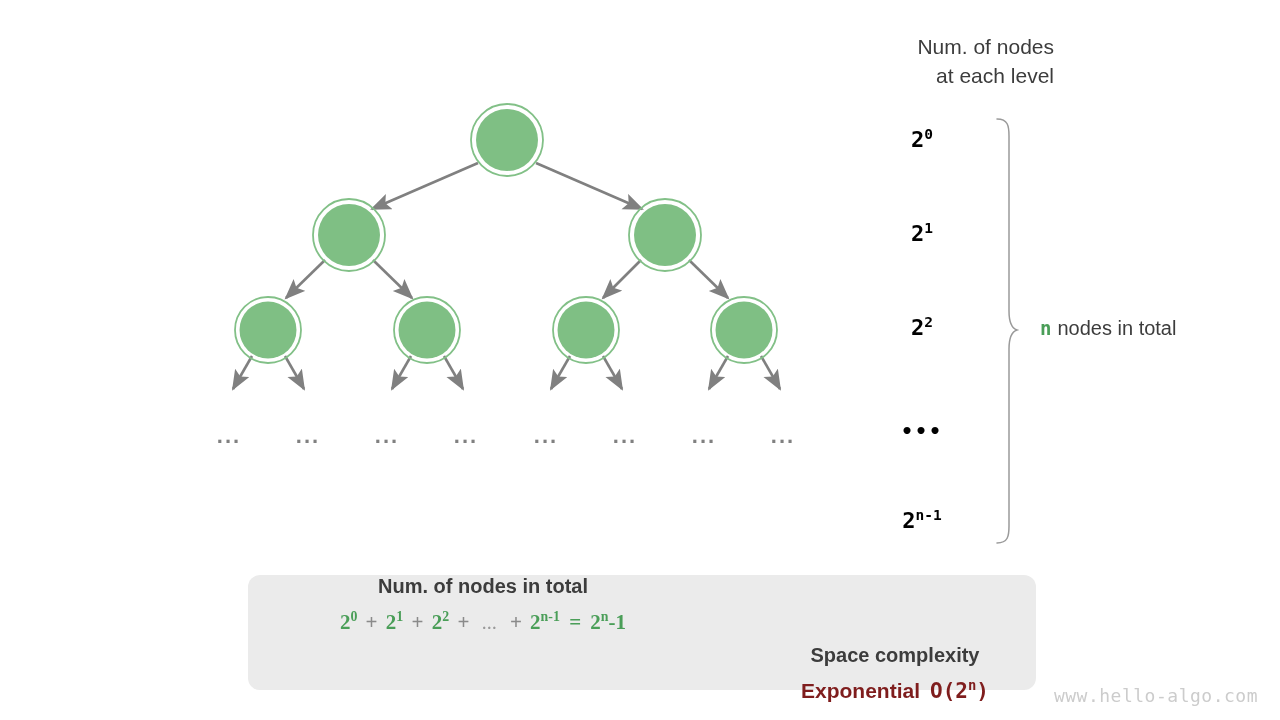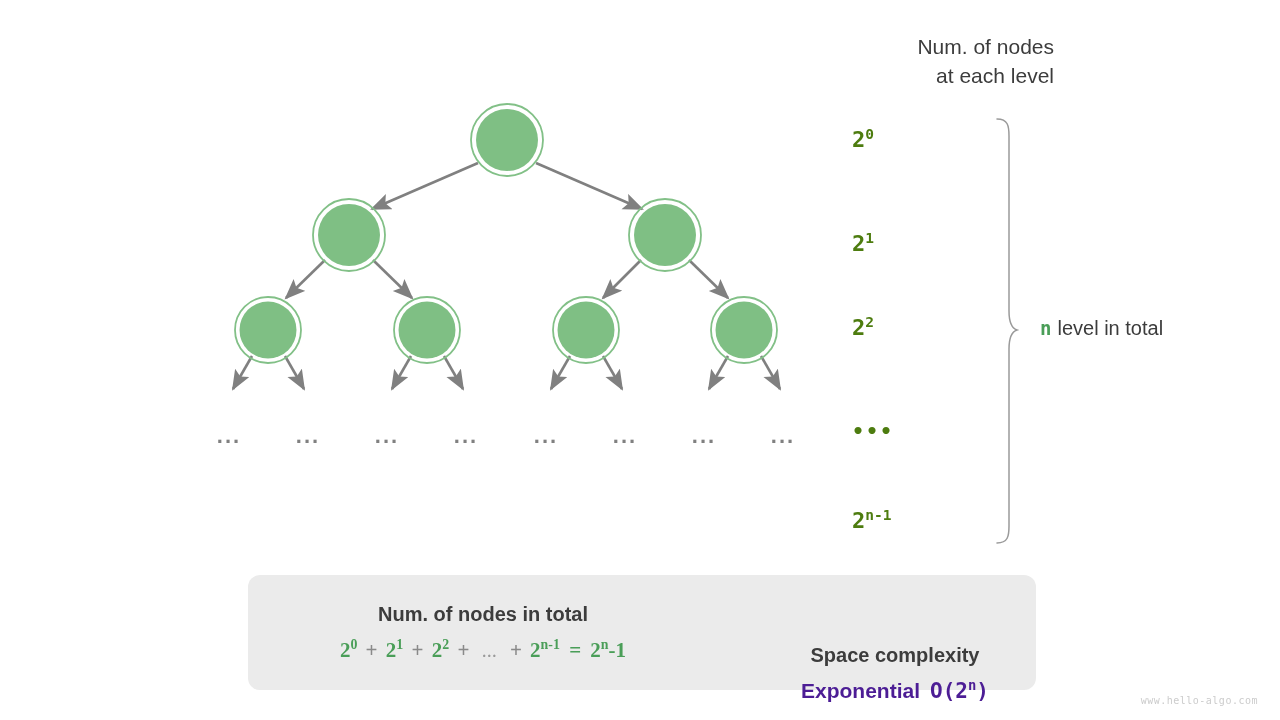--- a/index.html
+++ b/index.html
@@ -33,22 +33,23 @@
     line-height: 29px;
     color: #3c3c3c;
     font-family: "Liberation Sans", sans-serif;
     white-space: pre-line;
   }
 
   
   .level-label {
     position: absolute;
     width: 140px;
+    text-align: center;
     left: 852px;
-    color: #4d7c0f;
+    color: #000000;
     font-weight: bold;
     font-size: 22px;
     font-family: "DejaVu Sans Mono", monospace;
     letter-spacing: 0px;
   }
   .level-label sup {
     font-size: 0.66em;
     vertical-align: super;
     line-height: 0;
     font-family: "DejaVu Sans Mono", monospace;
@@ -99,21 +100,20 @@
   }
   .panel-left {
     position: absolute;
     left: 248px;
     top: 575px;
     width: 470px;
     height: 115px;
     display: flex;
     flex-direction: column;
     align-items: center;
-    justify-content: center;
   }
   .panel-right {
     position: absolute;
     left: 760px;
     top: 575px;
     width: 270px;
     height: 100px;
     display: flex;
     flex-direction: column;
     align-items: center;
@@ -154,40 +154,40 @@
   .formula .small-dots {
     color: #9a9a9a;
     font-size: 15px;
     letter-spacing: 1px;
     padding: 0 4px;
   }
   .complexity {
     font-family: "Liberation Sans", sans-serif;
     font-size: 21px;
     font-weight: bold;
-    color: #4c1d95;
+    color: #7f1d1d;
     white-space: nowrap;
   }
   .complexity .bigo {
     font-family: "DejaVu Sans Mono", monospace;
     margin-left: 10px;
   }
   .complexity sup {
     font-size: 0.66em;
     vertical-align: super;
     line-height: 0;
   }
 
   
   .watermark {
     position: absolute;
     right: 22px;
     bottom: 14px;
     color: #cccccc;
-    font-size: 10px;
+    font-size: 18px;
     font-family: "DejaVu Sans Mono", monospace;
     letter-spacing: 0.5px;
   }
 </style>
 </head>
 <body>
 
 <svg id="canvas" viewBox="0 0 1280 720" xmlns="http://www.w3.org/2000/svg">
   <defs>
     <marker id="arrowhead" markerWidth="9" markerHeight="9" refX="7.2" refY="3.2" orient="auto" markerUnits="strokeWidth">
@@ -258,35 +258,35 @@
 
   <path d="M 714,622 L 748,622 L 748,612 L 772,633 L 748,654 L 748,644 L 714,644 Z" fill="#c6c6c6"></path>
 </svg>
 
 <div class="col-header">Num. of nodes
 at each level</div>
 
 <div class="level-label" style="top:127px">
   <span>2</span><sup>0</sup>
 </div>
-<div class="level-label" style="top:231px">
+<div class="level-label" style="top:221px">
   <span>2</span><sup>1</sup>
 </div>
 <div class="level-label" style="top:315px">
   <span>2</span><sup>2</sup>
 </div>
 <div class="level-label dots" style="top:419px">
   <span>•••</span>
 </div>
 <div class="level-label" style="top:508px">
   <span>2</span><sup>n-1</sup>
 </div>
 
 <div class="brace-note">
-  <span class="var">n</span><span>level in total</span>
+  <span class="var">n</span><span>nodes in total</span>
 </div>
 
 <div class="tree-dots" style="left:229px; top:436px">...</div>
 <div class="tree-dots" style="left:308px; top:436px">...</div>
 <div class="tree-dots" style="left:387px; top:436px">...</div>
 <div class="tree-dots" style="left:466px; top:436px">...</div>
 <div class="tree-dots" style="left:546px; top:436px">...</div>
 <div class="tree-dots" style="left:625px; top:436px">...</div>
 <div class="tree-dots" style="left:704px; top:436px">...</div>
 <div class="tree-dots" style="left:783px; top:436px">...</div>

